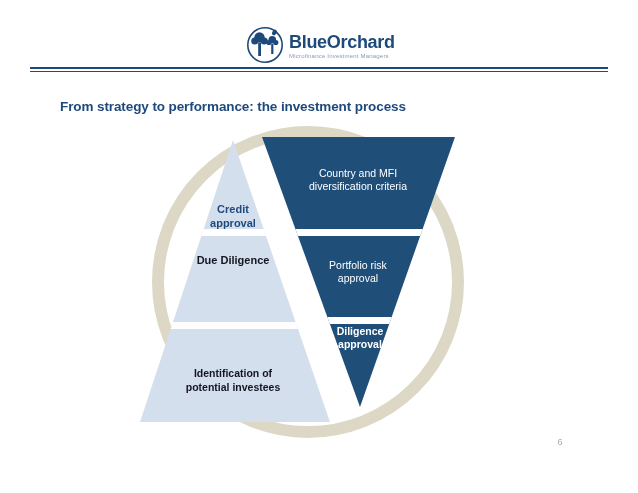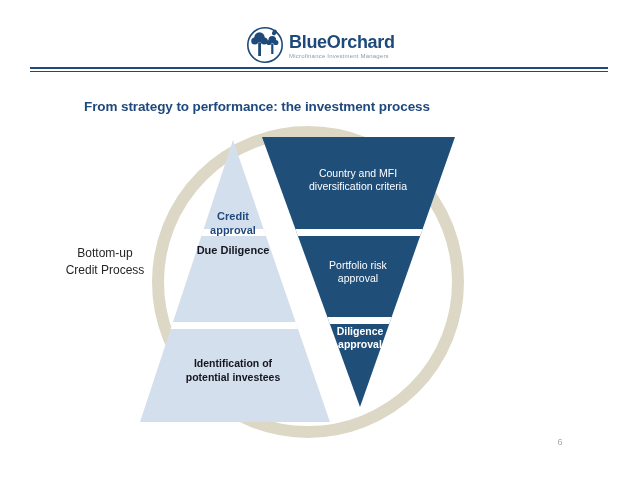--- a/index.html
+++ b/index.html
@@ -19,35 +19,35 @@
   .logo-name {
     font-size: 18px; font-weight: bold; color: #1E4A7A; letter-spacing: -0.3px;
     line-height: 20px;
   }
   .logo-tagline { font-size: 6px; color: #8A9BB1; letter-spacing: 0.2px; margin-top: 1px; }
   .rule { position: absolute; left: 30px; width: 578px; background: #1F497D; }
   .rule-thick { top: 67px; height: 2px; }
   .rule-thin  { top: 71px; height: 1px; }
   
   .title {
-    position: absolute; left: 84px; top: 99px;
+    position: absolute; left: 60px; top: 99px;
     font-size: 13.5px; font-weight: bold; color: #1F497D;
     letter-spacing: -0.1px;
   }
   
   .diagram { position: absolute; inset: 0; }
   .diagram svg { position: absolute; left: 0; top: 0; }
   .lbl { position: absolute; text-align: center; white-space: pre-line; }
   .side-label { font-size: 12px; color: #262626; line-height: 17px; }
   .left-label  { left: 25px;  top: 245px; width: 160px; }
   .right-label { left: 430px; top: 237px; width: 178px; }
-  .tri-text-dark  { color: #15151f; }
+  .tri-text-dark  { color: #15151f; margin-top: 10px; }
   .tri-text-white { color: #ffffff; }
   .credit-approval {
-    left: 173px; top: 209px; width: 120px;
+    left: 173px; top: 202px; width: 120px;
     font-size: 11px; font-weight: bold; color: #1F497D; line-height: 14px;
   }
   .due-diligence-title {
     left: 160px; top: 243px; width: 146px;
     font-size: 11px; font-weight: bold; line-height: 14px;
   }
   .due-diligence-sub {
     left: 160px; top: 259px; width: 146px;
     font-size: 10.5px; line-height: 13.5px;
   }
@@ -123,22 +123,20 @@
         <rect x="100" y="322" width="280" height="7" fill="#ffffff"></rect>
       </g>
 
       <polygon points="262,137 455,137 360,407" fill="#1F4E79"></polygon>
       <g clip-path="url(#downclip)">
         <rect x="240" y="229" width="230" height="7" fill="#ffffff"></rect>
         <rect x="240" y="317" width="230" height="7" fill="#ffffff"></rect>
       </g>
     </svg>
 
-    <div class="lbl side-label left-label">Bottom-up
-Credit Process</div>
 
     <div class="lbl credit-approval">Credit
 approval</div>
     <div class="lbl due-diligence-title tri-text-dark">Due Diligence</div>
     <div class="lbl country-criteria tri-text-white">Country and MFI
 diversification criteria</div>
 
     <div class="lbl identification tri-text-dark">Identification of
 potential investees</div>
     <div class="lbl portfolio-risk tri-text-white">Portfolio risk

